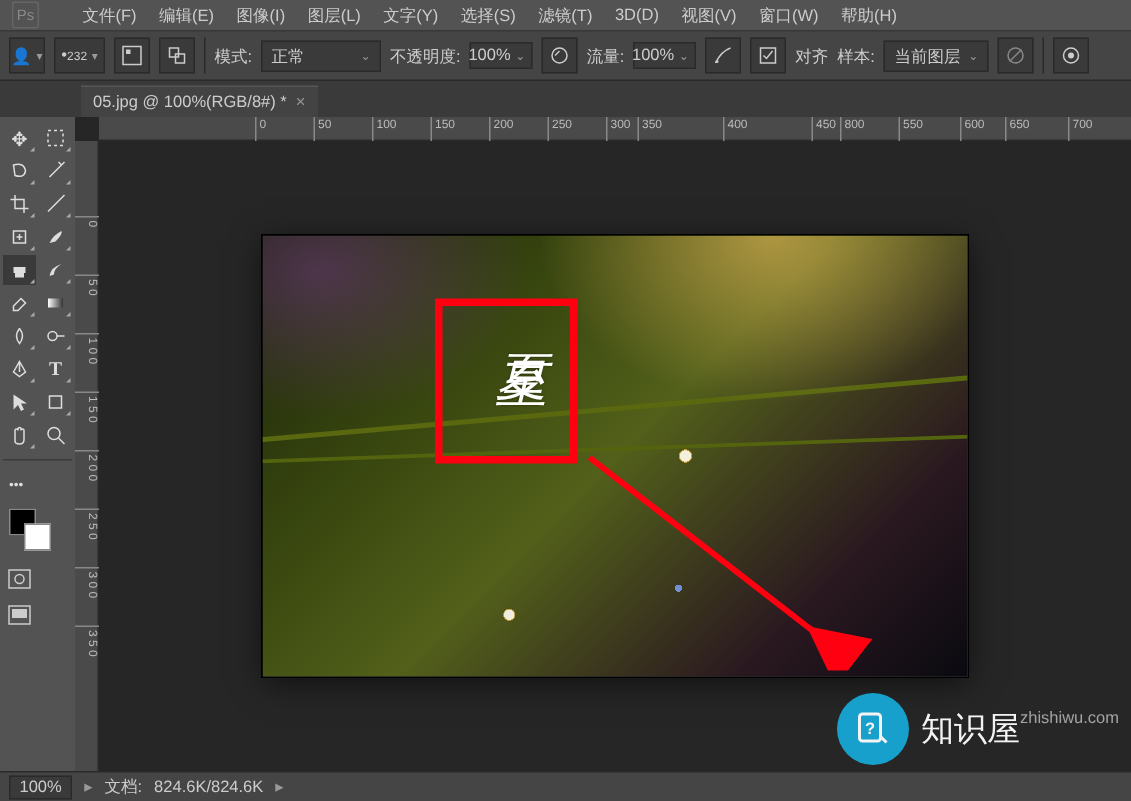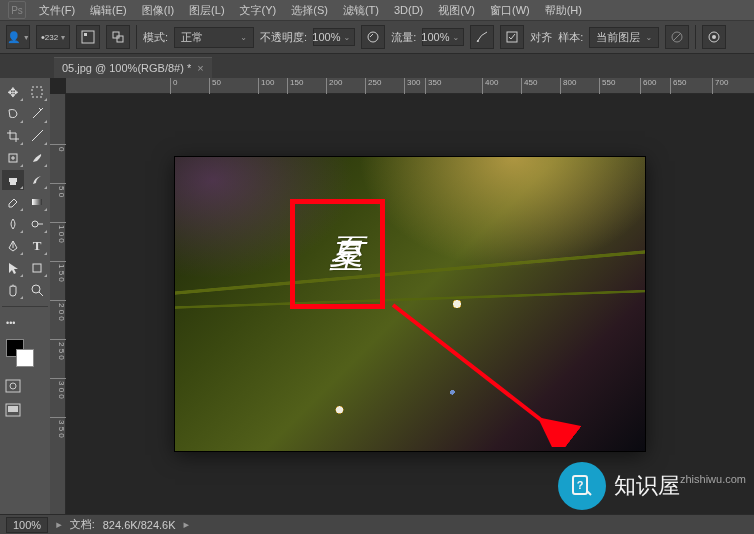--- a/index.html
+++ b/index.html
@@ -1,19 +1,19 @@
 <!DOCTYPE html>
 <html><head>
 <meta charset="utf-8">
 <style>
 *{margin:0;padding:0;box-sizing:border-box;font-family:"Microsoft YaHei",sans-serif;font-size:11px;color:#ccc;user-select:none}
 body{background:#535353;width:754px;height:534px;overflow:hidden;position:relative}
 .menubar{background:#535353;height:20px;display:flex;align-items:center;padding-left:8px;gap:3px}
 .menubar span{padding:0 6px;cursor:default}
-.logo{width:18px;height:18px;display:flex;align-items:center;justify-content:center;color:#888;border:1px solid #666;border-radius:2px;font-size:10px;margin-right:4px}
+.logo{width:18px;height:18px;display:flex;align-items:center;justify-content:center;color:#888;border:1px solid #666;border-radius:2px;font-size:10px;margin-right:20px}
 .optbar{background:#454545;height:34px;display:flex;align-items:center;padding:0 6px;gap:6px;border-top:1px solid #383838;border-bottom:1px solid #2a2a2a}
 .ob-btn{width:24px;height:24px;background:#3a3a3a;border:1px solid #2a2a2a;display:flex;align-items:center;justify-content:center;cursor:pointer}
 .ob-sep{width:1px;height:24px;background:#2a2a2a}
 .ob-lbl{font-size:11px}
 .ob-sel{background:#3a3a3a;border:1px solid #2a2a2a;padding:2px 6px;min-width:50px;display:flex;align-items:center;justify-content:space-between;cursor:pointer}
 .ob-num{background:#3a3a3a;border:1px solid #2a2a2a;padding:2px 4px;width:42px;display:flex;align-items:center;justify-content:flex-end;cursor:pointer}
 .chev{font-size:8px;color:#999;margin-left:3px}
 .tabbar{background:#3a3a3a;height:24px;display:flex;align-items:flex-end;padding-left:54px}
 .tab{background:#434343;padding:4px 8px;display:flex;align-items:flex-start;gap:6px;font-size:10px;color:#bbb;border-top:1px solid #555}
 .tab .x{color:#999;cursor:pointer}
@@ -294,28 +294,28 @@
             <rect x="3" y="3" width="10" height="6" fill="#ccc"></rect>
           </svg>
         </div>
     </div>
   </div>
 
   <div class="workspace">
     <div class="ruler-h">
       <span class="tick" style="left:104px">0</span>
       <span class="tick" style="left:143px">50</span>
-      <span class="tick" style="left:192px">100</span>
+      <span class="tick" style="left:182px">100</span>
       <span class="tick" style="left:221px">150</span>
       <span class="tick" style="left:260px">200</span>
       <span class="tick" style="left:299px">250</span>
       <span class="tick" style="left:338px">300</span>
       <span class="tick" style="left:359px">350</span>
       <span class="tick" style="left:416px">400</span>
-      <span class="tick" style="left:455px">450</span>
+      <span class="tick" style="left:475px">450</span>
       <span class="tick" style="left:494px">800</span>
       <span class="tick" style="left:533px">550</span>
       <span class="tick" style="left:574px">600</span>
       <span class="tick" style="left:604px">650</span>
       <span class="tick" style="left:646px">700</span>
     </div>
     <div class="ruler-v">
       <span class="tick" style="top:50px">0</span>
       <span class="tick" style="top:89px">5
 0</span>

